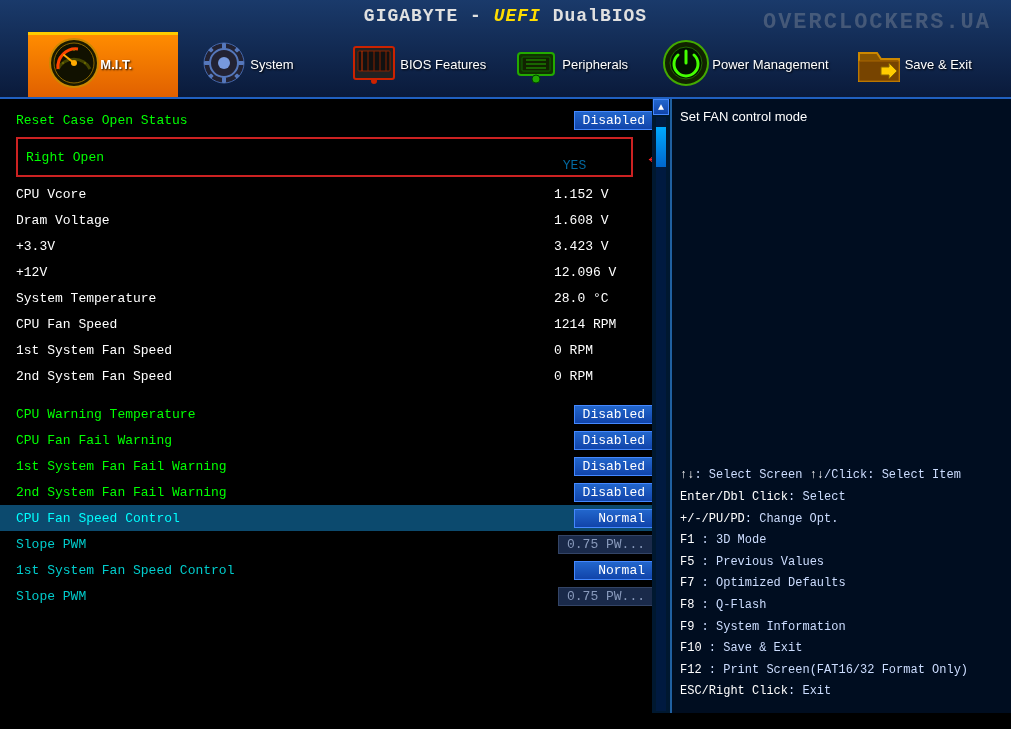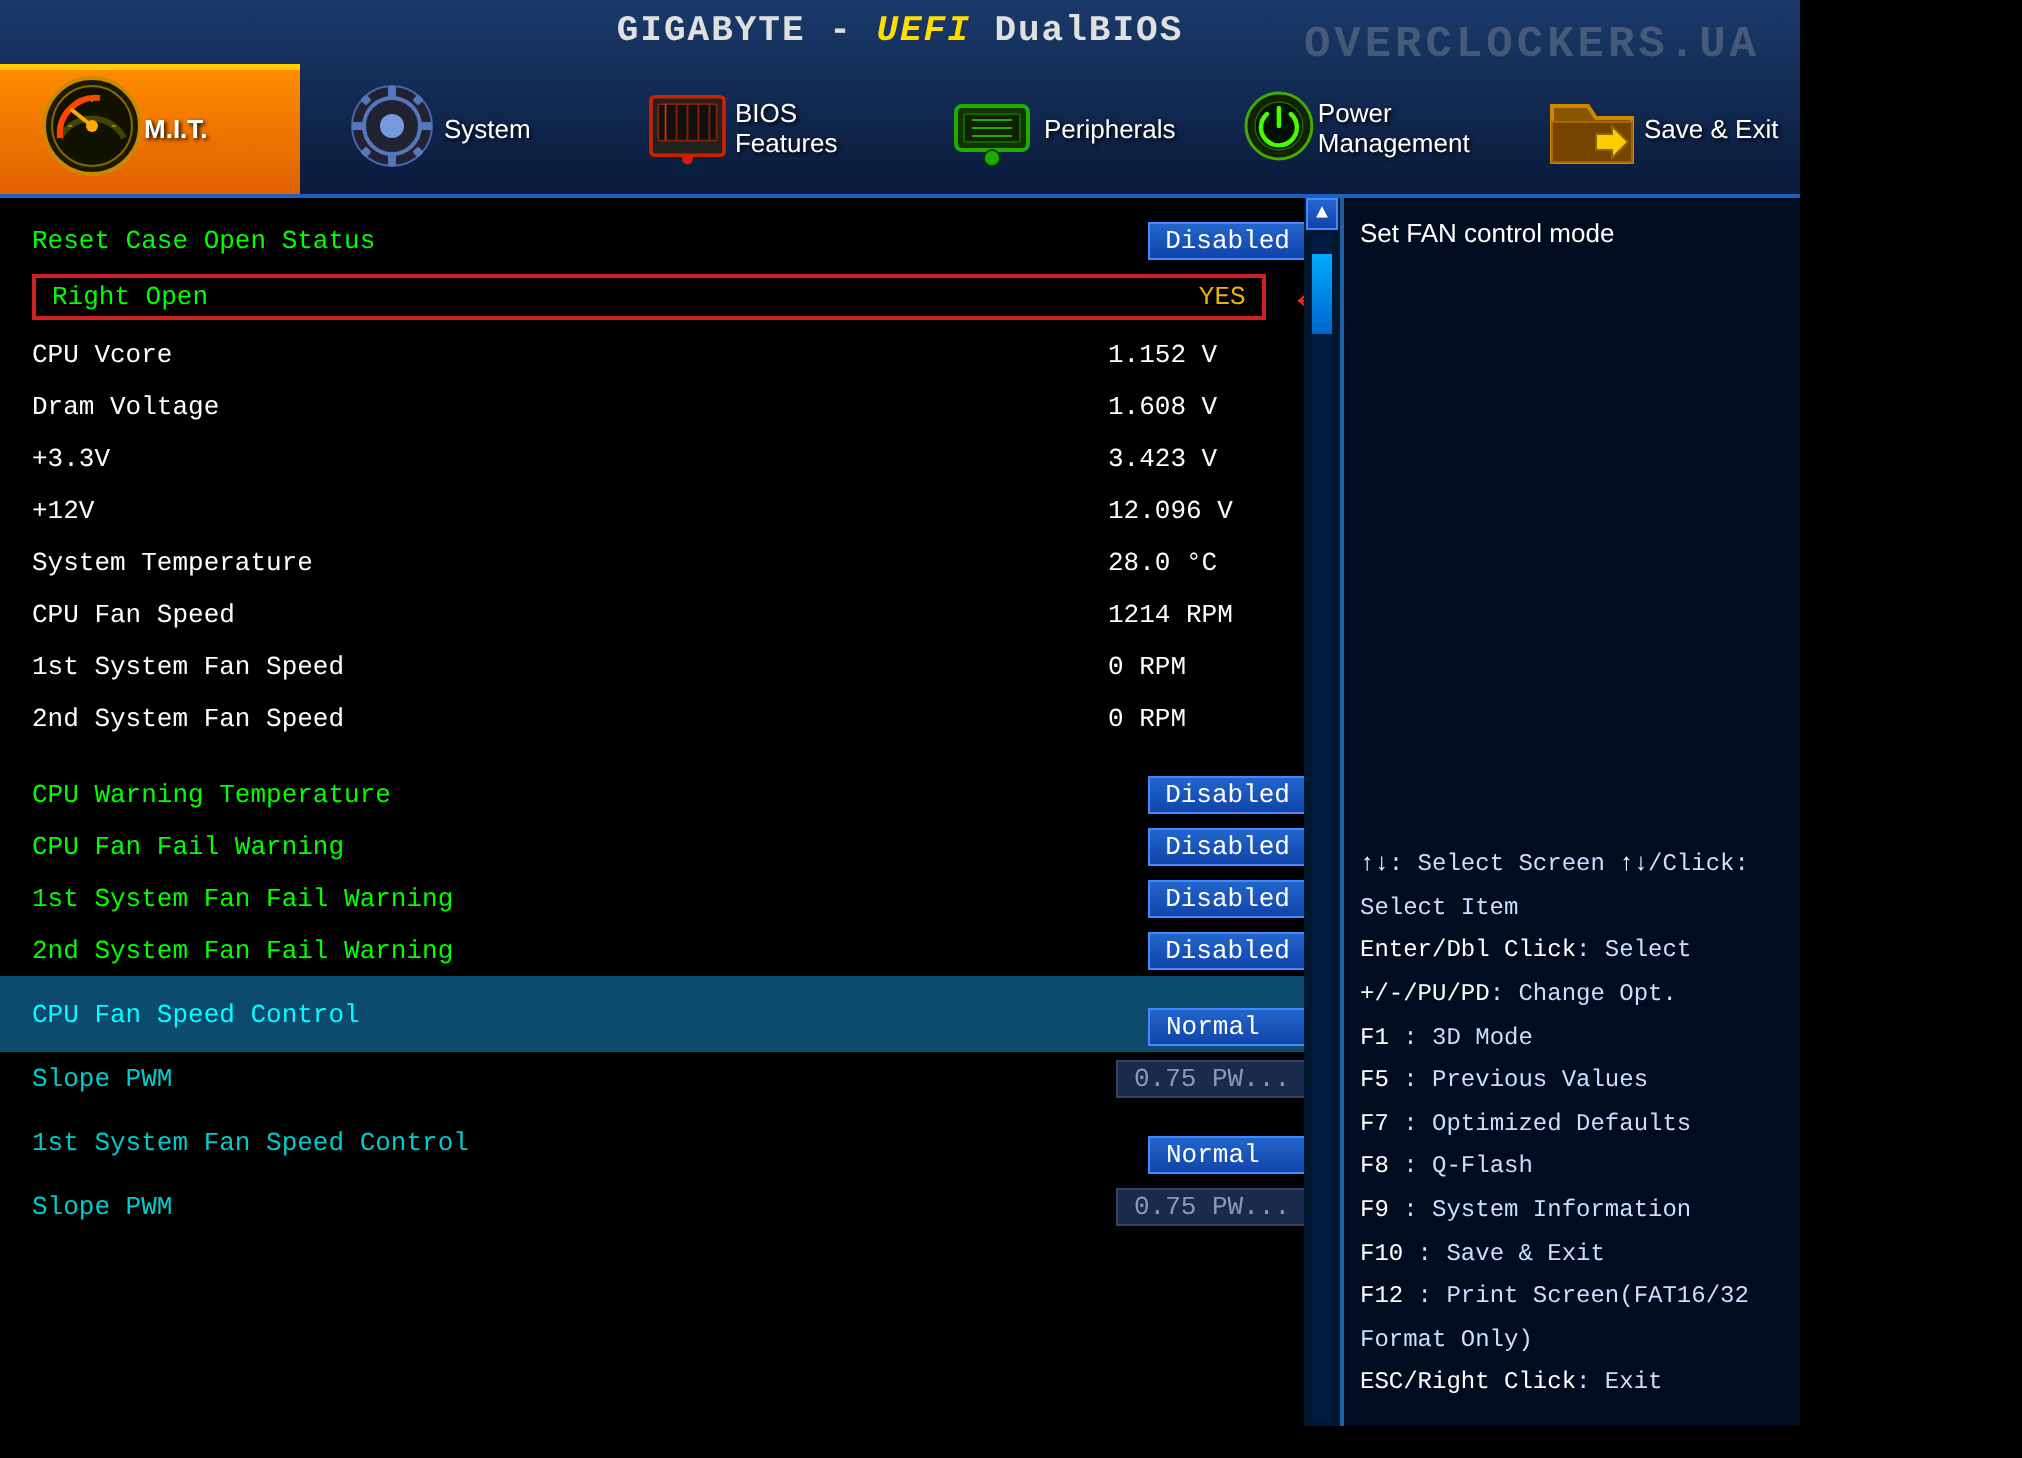--- a/index.html
+++ b/index.html
@@ -173,22 +173,21 @@
       padding: 1px 8px;
       min-width: 80px;
       text-align: center;
     }
     .setting-value.normal-badge {
       background: linear-gradient(180deg, #2266cc 0%, #1144aa 100%);
       border: 1px solid #4488ff;
       color: #fff;
       padding: 1px 8px;
       min-width: 80px;
-      text-align: left;
-      margin-top: 13px;
+      text-align: right;
     }
     .setting-value.faded-badge {
       background: #1a2a4a;
       border: 1px solid #334466;
       color: #8899bb;
       padding: 1px 8px;
       min-width: 80px;
       text-align: center;
     }
 
@@ -269,21 +268,21 @@
       color: #ccddff;
       font-size: 12px;
       font-family: 'Courier New', monospace;
       line-height: 1.8;
     }
     .help-text .key { color: #ffffff; }
   </style>
 </head>
 <body>
 
-<div style="position:relative; width:900px; height:729px; background:#000; overflow:hidden;">
+<div style="position:relative; width:1011px; height:729px; background:#000; overflow:hidden;">
 
   <div class="top-bar" style="position:relative;">
     <div class="title-row" style="position:relative;">
       <span class="gigabyte">GIGABYTE - </span><span class="uefi">UEFI</span><span class="dualbios"> DualBIOS</span>
       <span class="watermark">OVERCLOCKERS.UA</span>
     </div>
 
     <div class="nav-icons">
 
       <div class="nav-item active">
@@ -380,21 +379,21 @@
     <div class="left-panel">
 
       <div class="setting-row">
         <span class="setting-name" style="color:#00ff00;">Reset Case Open Status</span>
         <span class="setting-value blue-badge">Disabled</span>
       </div>
 
       <div style="display:flex; align-items:center; padding: 2px 8px;">
         <div class="case-open-row" style="flex:1;">
           <span class="setting-name" style="color:#00ff00;">Right Open</span>
-          <span class="setting-value" style="color:#eab308; min-width:60px; text-align:right;">YES</span>
+          <span class="setting-value" style="color:#0369a1; min-width:60px; text-align:left;margin-top:17px;">YES</span>
         </div>
         <span class="red-arrow">←</span>
       </div>
 
       <div class="setting-row">
         <span class="setting-name white">CPU Vcore</span>
         <span class="setting-value">1.152 V</span>
       </div>
       <div class="setting-row">
         <span class="setting-name white">Dram Voltage</span>

